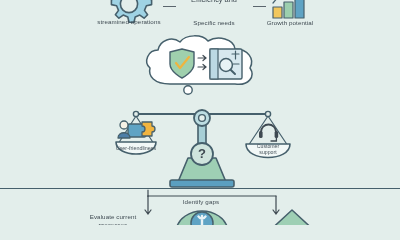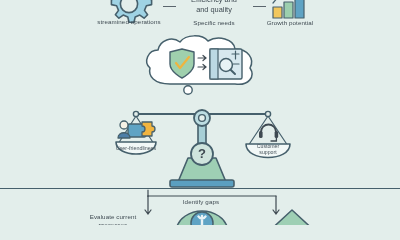--- a/index.html
+++ b/index.html
@@ -70,21 +70,20 @@
         <path d="M26 4 l5 0 1.2 5.2 4.6 1.9 4.3-3.1 3.5 3.5 -3.1 4.3 1.9 4.6 5.2 1.2 0 5 -5.2 1.2 -1.9 4.6 3.1 4.3 -3.5 3.5 -4.3-3.1 -4.6 1.9 -1.2 5.2 -5 0 -1.2-5.2 -4.6-1.9 -4.3 3.1 -3.5-3.5 3.1-4.3 -1.9-4.6 -5.2-1.2 0-5 5.2-1.2 1.9-4.6 -3.1-4.3 3.5-3.5 4.3 3.1 4.6-1.9z"></path>
         <circle cx="26" cy="26" r="8.6" fill="#e3eeeb"></circle>
       </g>
     </svg>
   </div>
   <div class="abs caption" style="left:76px; top:18px; width:106px;">streamined operations</div>
 
   <div class="abs dash" style="left:163px; top:6px; width:13px;"></div>
 
   <div class="abs headline" style="left:175px; top:-5px; width:78px;">Efficiency and</div>
-  <div class="abs headline" style="left:175px; top:5px; width:78px;">and quality</div>
   <div class="abs caption" style="left:175px; top:19px; width:78px;">Specific needs</div>
 
   <div class="abs dash" style="left:253px; top:6px; width:13px;"></div>
 
   <div class="abs bars" style="left:270px; top:-6px;">
     <svg viewBox="0 0 40 28" width="40" height="28">
       <g stroke="#46606c" stroke-width="1.2" stroke-linejoin="round">
         <rect x="3" y="13" width="9" height="11" fill="#f2c75c"></rect>
         <rect x="14" y="8" width="9" height="16" fill="#9ccfae"></rect>
         <rect x="25" y="3" width="9" height="21" fill="#5fa3c4"></rect>

